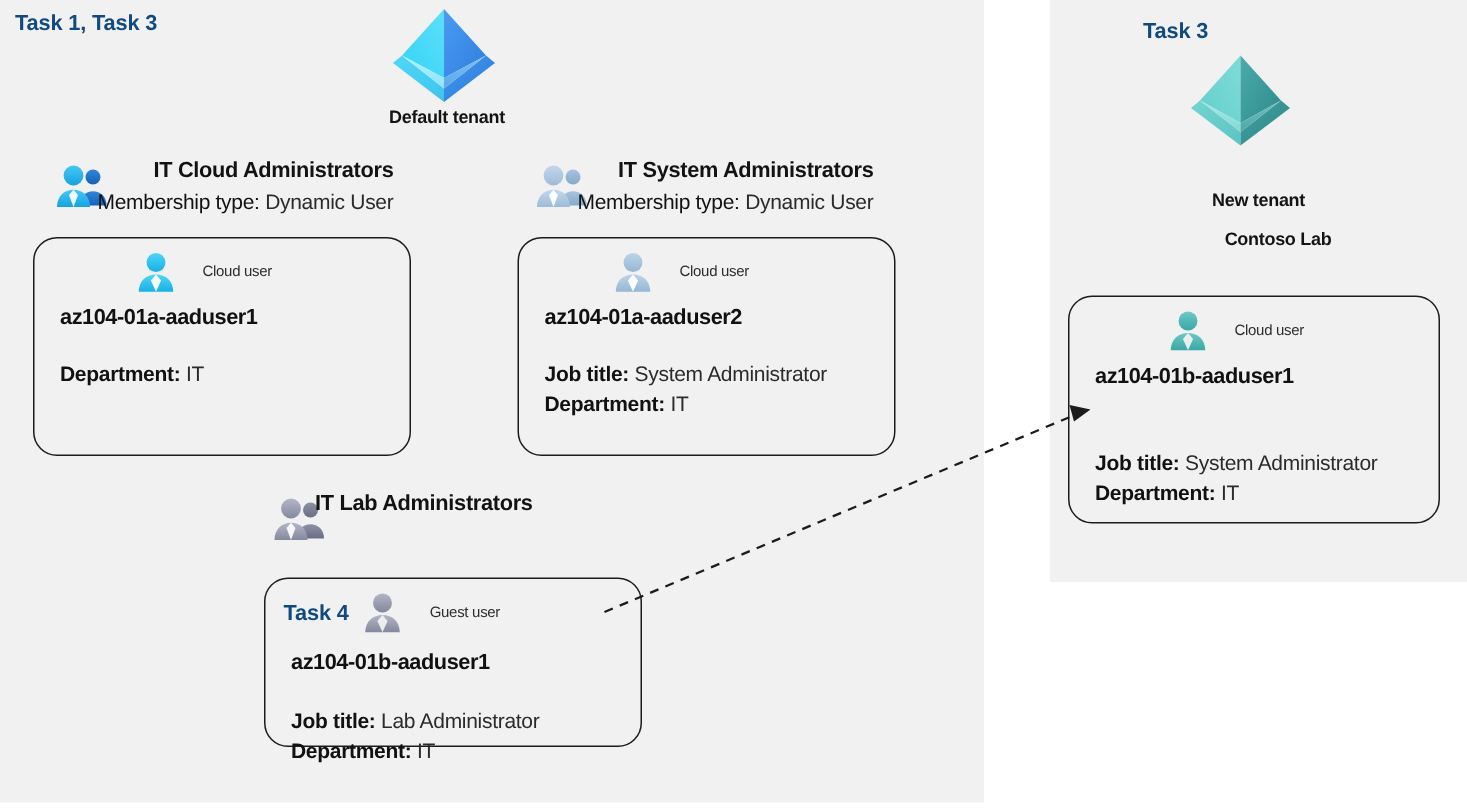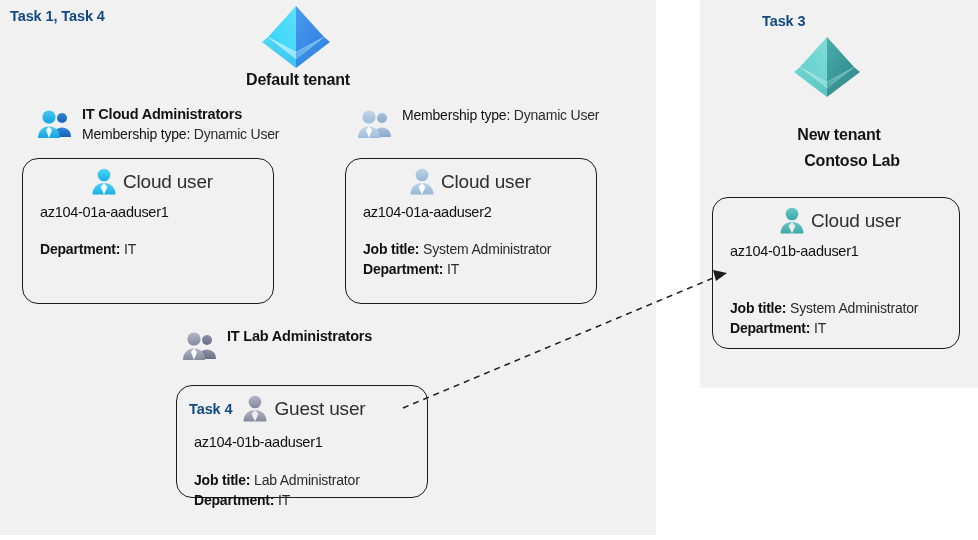--- a/index.html
+++ b/index.html
@@ -23,32 +23,32 @@
     font-weight:bold;
     font-size:14.5px;
     color:#104a80;
     letter-spacing:-0.1px;
     white-space:nowrap;
   }
 
   .tenant-title{
     position:absolute;
     font-weight:bold;
-    font-size:16px;
+    font-size:12px;
     color:#141414;
     white-space:nowrap;
     text-align:center;
     letter-spacing:-0.2px;
   }
 
   .aad-icon{ position:absolute; }
 
   .group-block{ position:absolute; }
   .group-icon{ position:absolute; left:0; top:4px; }
-  .group-text{ position:absolute; left:44px; top:0; white-space:nowrap; }
+  .group-text{ position:absolute; left:27px; top:0; white-space:nowrap;text-align:right; }
   .group-name{
     font-weight:bold; font-size:14.5px; color:#121212;
     line-height:19px; letter-spacing:-0.2px;
   }
   .group-member{
     font-size:14px; color:#2b2b2b; line-height:20px; letter-spacing:-0.2px;
   }
   .group-member b{ color:#121212; font-weight:normal; }
 
   .card{
@@ -63,25 +63,25 @@
     display:flex;
     align-items:center;
     gap:6px;
     white-space:nowrap;
   }
   .card-head .tasktag{
     font-weight:bold; font-size:14.5px; color:#104a80;
     margin-right:4px; letter-spacing:-0.1px;
   }
   .card-head .usertype{
-    font-size:19px; color:#2e2e2e; letter-spacing:-0.2px;
+    font-size:10px; color:#2e2e2e; letter-spacing:-0.2px;margin-left:12px;
   }
   .card-upn{
     position:absolute;
-    font-weight:normal;
+    font-weight:bold;
     font-size:14.5px;
     color:#111111;
     white-space:nowrap;
     letter-spacing:-0.3px;
   }
   .card-props{
     position:absolute;
     font-size:14px;
     color:#2b2b2b;
     line-height:20px;
@@ -91,21 +91,21 @@
   .card-props b{ color:#111111; font-weight:bold; }
 
   svg{ display:block; overflow:visible; }
   #arrow-layer{ position:absolute; left:0; top:0; width:978px; height:540px; pointer-events:none; }
 </style>
 </head>
 <body>
 
 <div class="panel" id="left-panel"></div>
 
-<div class="task-label" style="left:10px;top:8px;">Task 1, Task 4</div>
+<div class="task-label" style="left:10px;top:8px;">Task 1, Task 3</div>
 
 <div class="aad-icon" style="left:258px;top:2px;">
   <svg width="76" height="66" viewBox="0 0 76 66">
     <defs>
       <linearGradient id="gDefL" x1="0" y1="1" x2="1" y2="0">
         <stop offset="0" stop-color="#35d3f5"></stop>
           <stop offset="1" stop-color="#5ce0fb"></stop>
       </linearGradient>
       <linearGradient id="gDefR" x1="0" y1="0" x2="1" y2="1">
         <stop offset="0" stop-color="#4a9bf0"></stop>
@@ -212,20 +212,21 @@
         </linearGradient>
       </defs>
       <circle cx="24" cy="9" r="5" fill="url(#g2b)"></circle>
       <path d="M15 28c0-6 4-9.5 9-9.5s9 3.5 9 9.5z" fill="url(#g2b)"></path>
       <circle cx="11" cy="8" r="6.6" fill="url(#g2a)"></circle>
       <path d="M0 29c0-7.3 4.9-11.5 11-11.5S22 21.7 22 29z" fill="url(#g2a)"></path>
       <path d="M11 17.5 L8 21 L11 29 L14 21 Z" fill="#ffffff" opacity="0.92"></path>
     </svg>
   </span>
   <span class="group-text">
+    <div class="group-name">IT System Administrators</div>
     <div class="group-member">
       <b>Membership type:</b>
       <span>Dynamic User</span>
     </div>
   </span>
 </div>
 
 <div class="card" style="left:345px;top:158px;width:252px;height:146px;">
   <div class="card-head" style="left:63px;top:9px;">
     <span>

